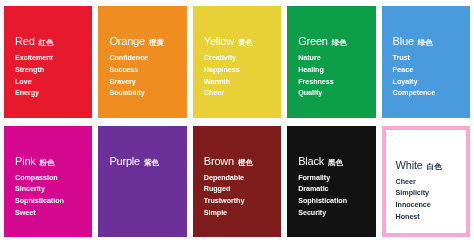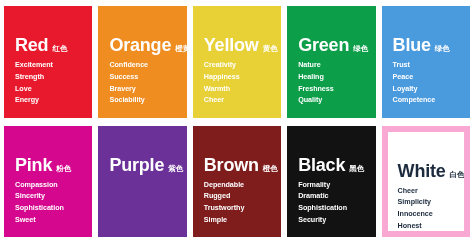--- a/index.html
+++ b/index.html
@@ -25,34 +25,34 @@
     row-gap: 8px;
     background: #ffffff;
   }
   .card {
     position: relative;
     box-sizing: border-box;
     padding: 30px 8px 8px 11px;
     overflow: hidden;
   }
   .card-white {
-    border: 6px solid #f9a8d4;
+    border: 4px solid #f9a8d4;
     padding-left: 10px;
   }
   .card-title {
     display: flex;
     align-items: baseline;
     gap: 4px;
     margin: 0 0 7px 0;
     line-height: 1;
     white-space: nowrap;
   }
   .title-en {
-    font-size: 18px;
-    font-weight: bold;
+    font-size: 11px;
+    font-weight: normal;
     letter-spacing: -0.2px;
   }
   .title-zh {
     font-size: 7.5px;
     font-weight: bold;
   }
   .traits {
     list-style: none;
     margin: 0;
     padding: 0;

